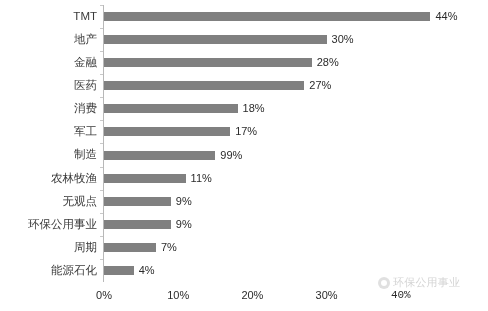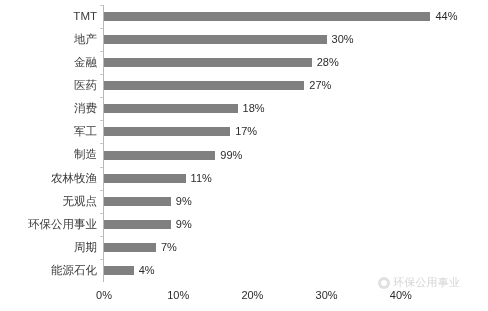--- a/index.html
+++ b/index.html
@@ -257,21 +257,21 @@
           </div>
         </div>
       </div>
   </div>
 
   <div class="xaxis" id="xaxis">
       <span class="xtick" style="left: 104px;">0%</span>
       <span class="xtick" style="left: 178.2px;">10%</span>
       <span class="xtick" style="left: 252.4px;">20%</span>
       <span class="xtick" style="left: 326.6px;">30%</span>
-      <span class="xtick" style="left: 400.8px;">40%</span>
+      <span class="xtick" style="left: 400.8px; font-family: Liberation Mono, monospace;">40%</span>
       <span class="xtick" style="left: 475px; margin-top: 22px;">50%</span>
     </div>
 
   <div class="watermark">
     <span class="watermark-logo"></span>
     <span class="watermark-text">环保公用事业</span>
   </div>
 
 </div>
 

